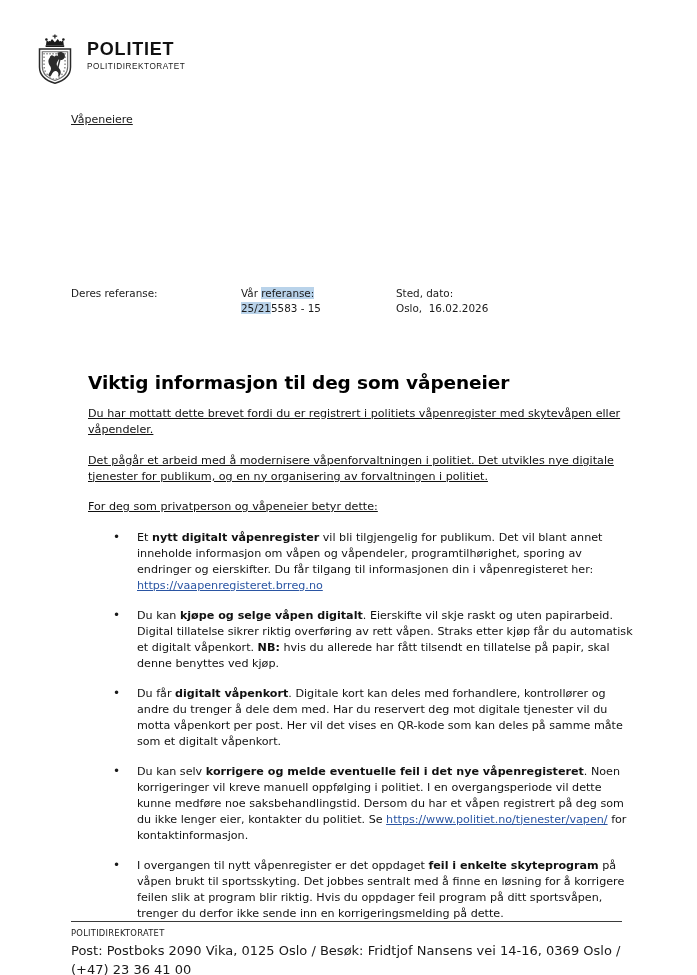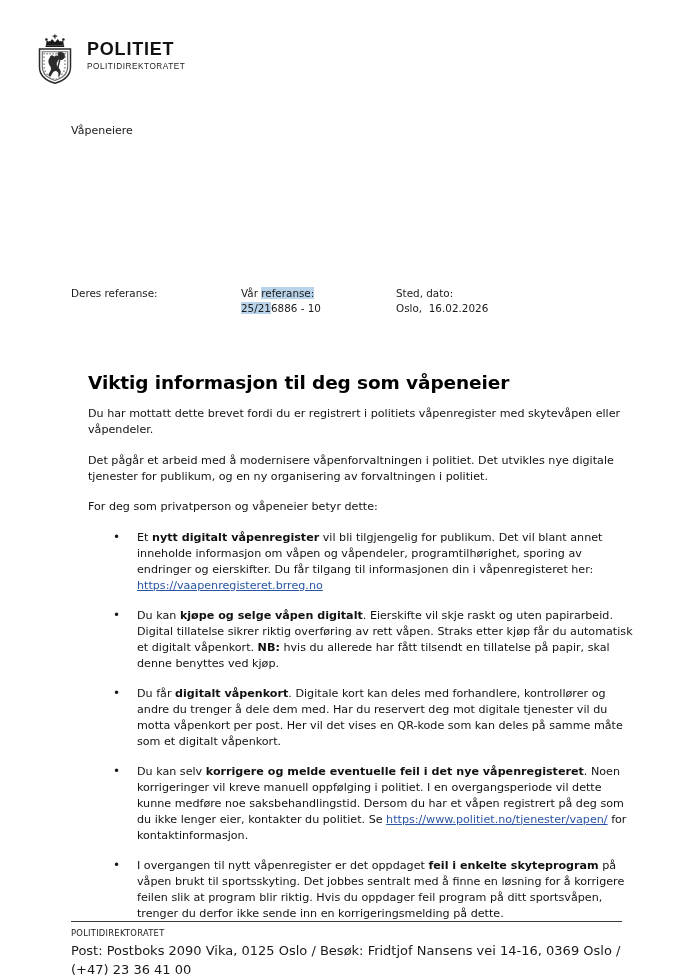--- a/index.html
+++ b/index.html
@@ -58,23 +58,24 @@
     line-height: 1;
     margin-top: 5px;
     color: #1a1a1a;
     font-family: "Liberation Sans", "DejaVu Sans", sans-serif;
   }
 
   
   .recipient {
     position: absolute;
     left: 71px;
-    top: 124px;
+    top: 113px;
     font-size: 11px;
     color: #1a1a1a;
+    text-decoration: underline;
   }
 
   
   .refblock {
     position: absolute;
     left: 71px;
     top: 286px;
     width: 560px;
     font-size: 10.4px;
     color: #1a1a1a;
@@ -104,20 +105,21 @@
     font-weight: 700;
     letter-spacing: -0.1px;
     color: #000000;
     font-family: "DejaVu Sans", "Liberation Sans", sans-serif;
   }
   p.para {
     margin: 0 0 14.5px 0;
     font-size: 11.15px;
     line-height: 1.435;
     color: #111111;
+    text-decoration: underline;
   }
   p.para:last-child { margin-bottom: 0; }
 
   ul.bullets {
     margin: 5px 0 0 0;
     padding: 0;
     list-style: none;
   }
   ul.bullets > li {
     position: relative;
@@ -251,21 +253,21 @@
   <div class="recipient">Våpeneiere</div>
 
   <div class="refblock">
     <div class="refcols">
       <div class="refcol-1">Deres referanse:</div>
       <div class="refcol-2"><span>Vår </span><span class="sel">referanse:</span></div>
       <div class="refcol-3">Sted, dato:</div>
     </div>
     <div class="refcols">
       <div class="refcol-1"></div>
-      <div class="refcol-2"><span class="sel">25/21</span><span>6886 - 10</span></div>
+      <div class="refcol-2"><span class="sel">25/21</span><span>5583 - 15</span></div>
       <div class="refcol-3 refline">Oslo,  16.02.2026</div>
     </div>
   </div>
 
   <div class="content">
     <h1 class="title">Viktig informasjon til deg som våpeneier</h1>
     <p class="para">Du har mottatt dette brevet fordi du er registrert i politiets våpenregister med skytevåpen eller våpendeler.</p>
     <p class="para">Det pågår et arbeid med å modernisere våpenforvaltningen i politiet. Det utvikles nye digitale tjenester for publikum, og en ny organisering av forvaltningen i politiet.</p>
     <p class="para">For deg som privatperson og våpeneier betyr dette:</p>
 

